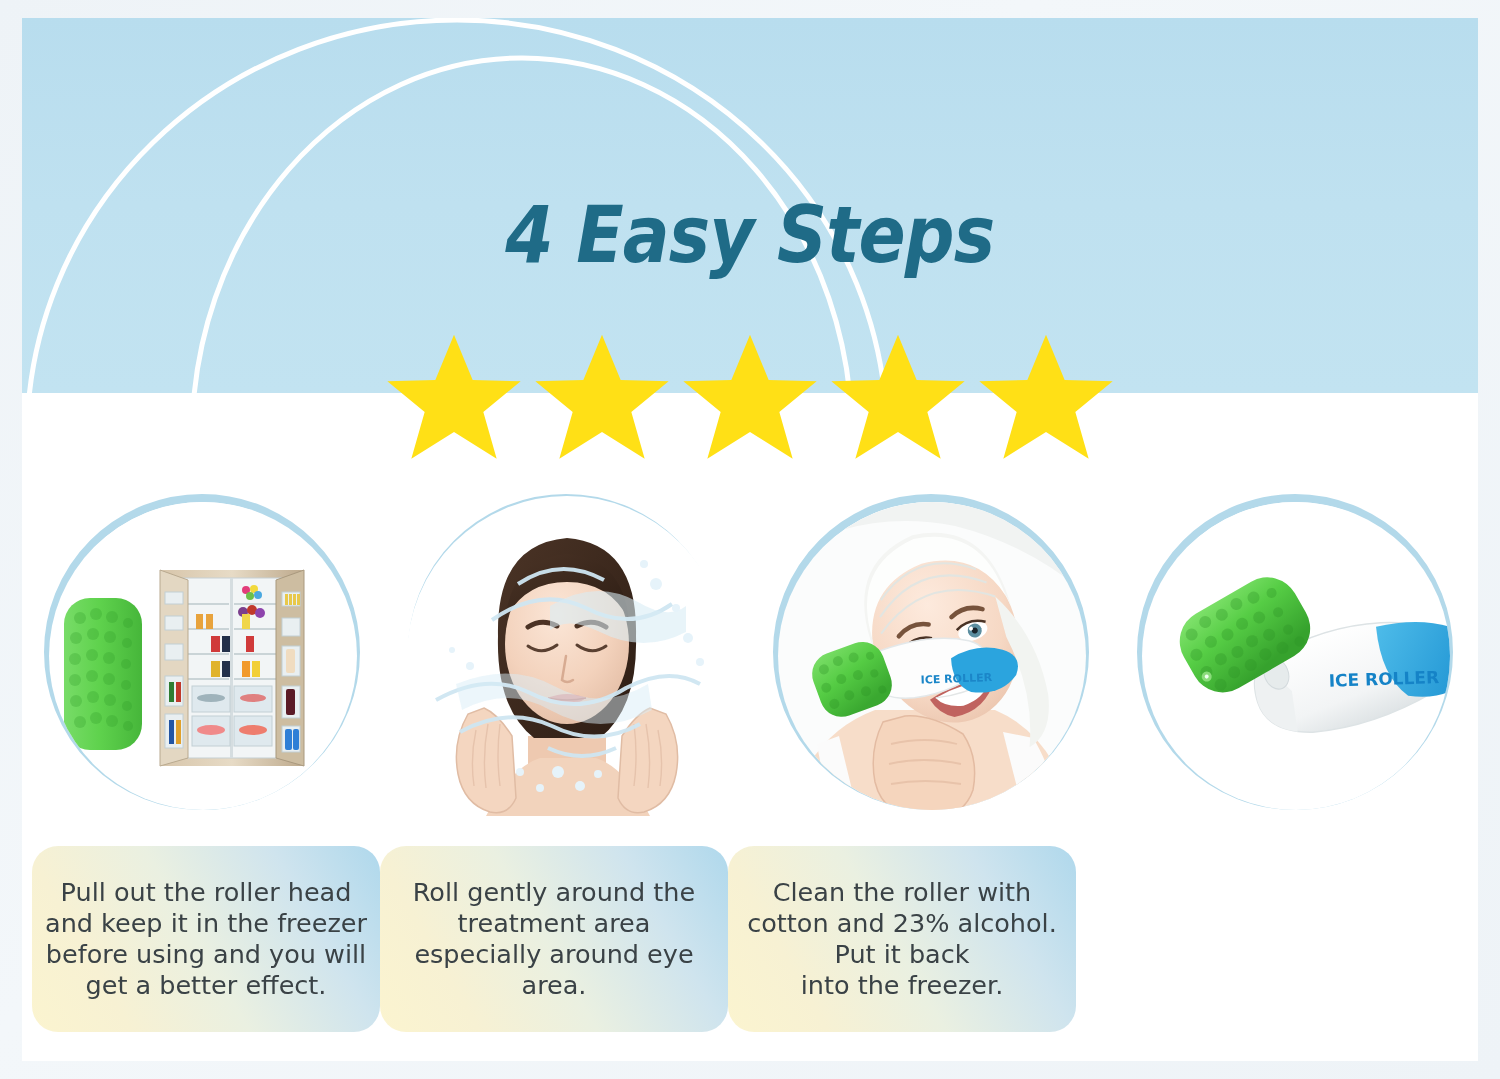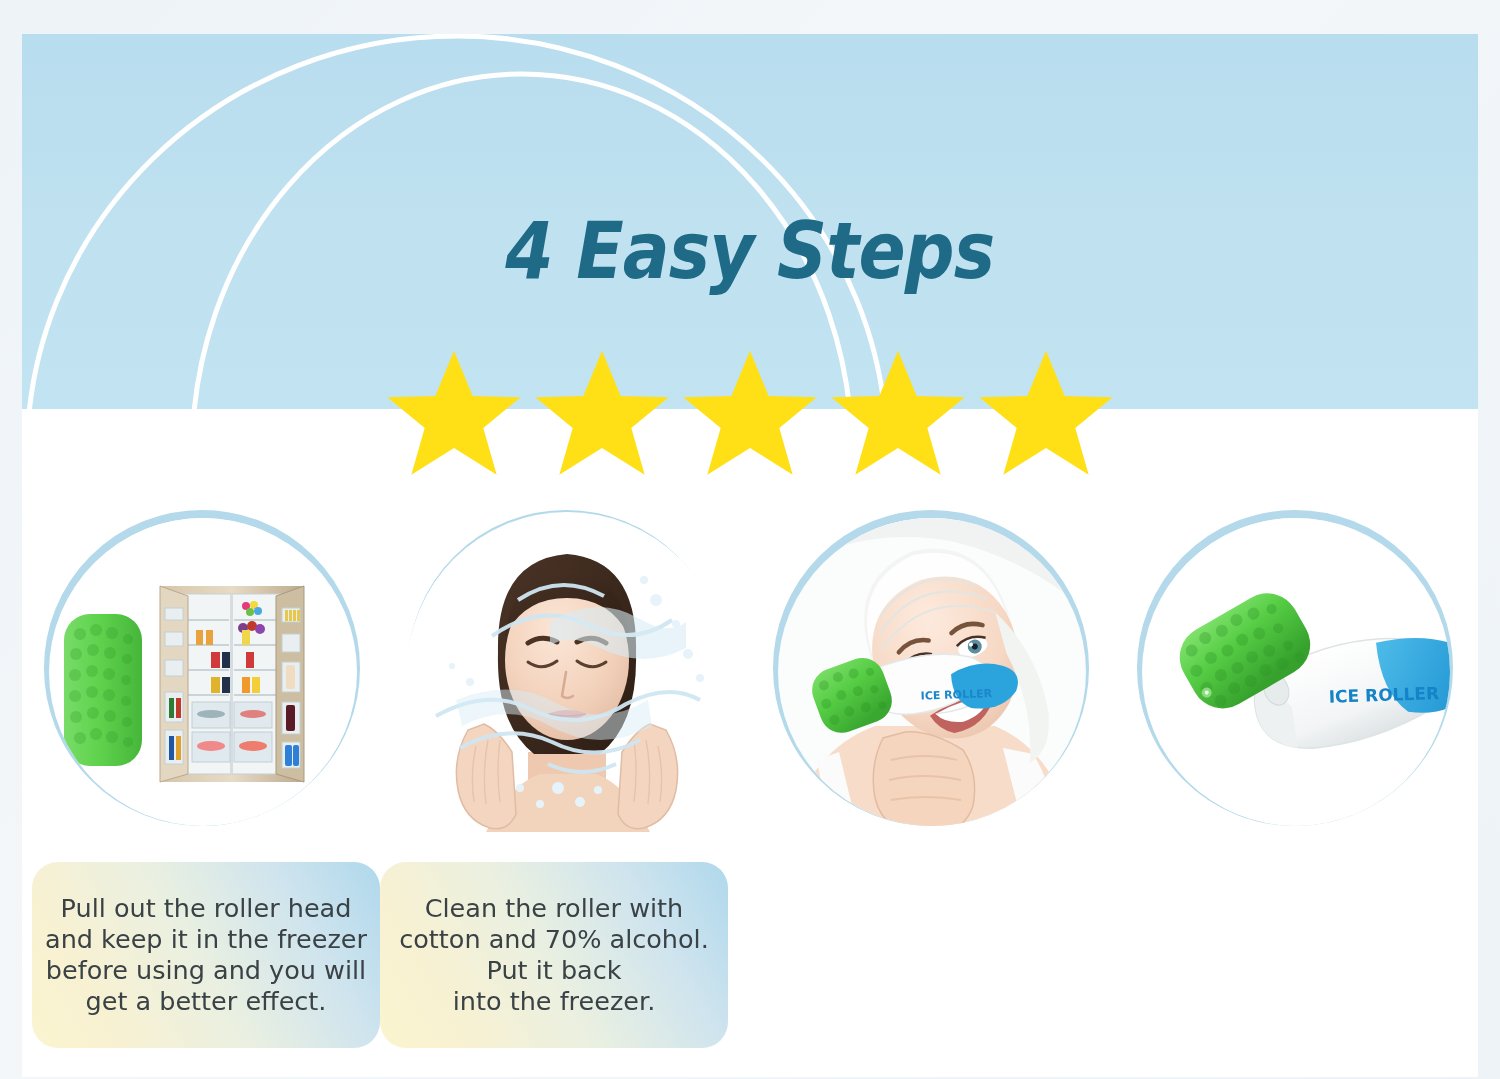--- a/index.html
+++ b/index.html
@@ -24,21 +24,20 @@
 
   
   .card {
     position: absolute;
     left: 22px;
     top: 18px;
     width: 1456px;
     height: 1043px;
     background: #ffffff;
     overflow: hidden;
-    margin-top: 16px;
   }
 
   
   .header {
     position: absolute;
     left: 0;
     top: 0;
     width: 1456px;
     height: 375px;
     background: linear-gradient(180deg, #b8ddee 0%, #bfe1f0 50%, #c2e3f1 100%);
@@ -578,21 +577,27 @@
     </div>
 
     <div class="captions">
       <div class="caption-box">
         <div class="caption-text">Pull out the roller head
 and keep it in the freezer
 before using and you will
 get a better effect.</div>
       </div>
       <div class="caption-box">
+        <div class="caption-text">Roll gently around the
+treatment area
+especially around eye
+area.</div>
+      </div>
+      <div class="caption-box">
         <div class="caption-text">Clean the roller with
-cotton and 70% alcohol.
+cotton and 23% alcohol.
 Put it back
 into the freezer.</div>
       </div>
     </div>
 
   </div>
 </div>
 
 </body></html>

